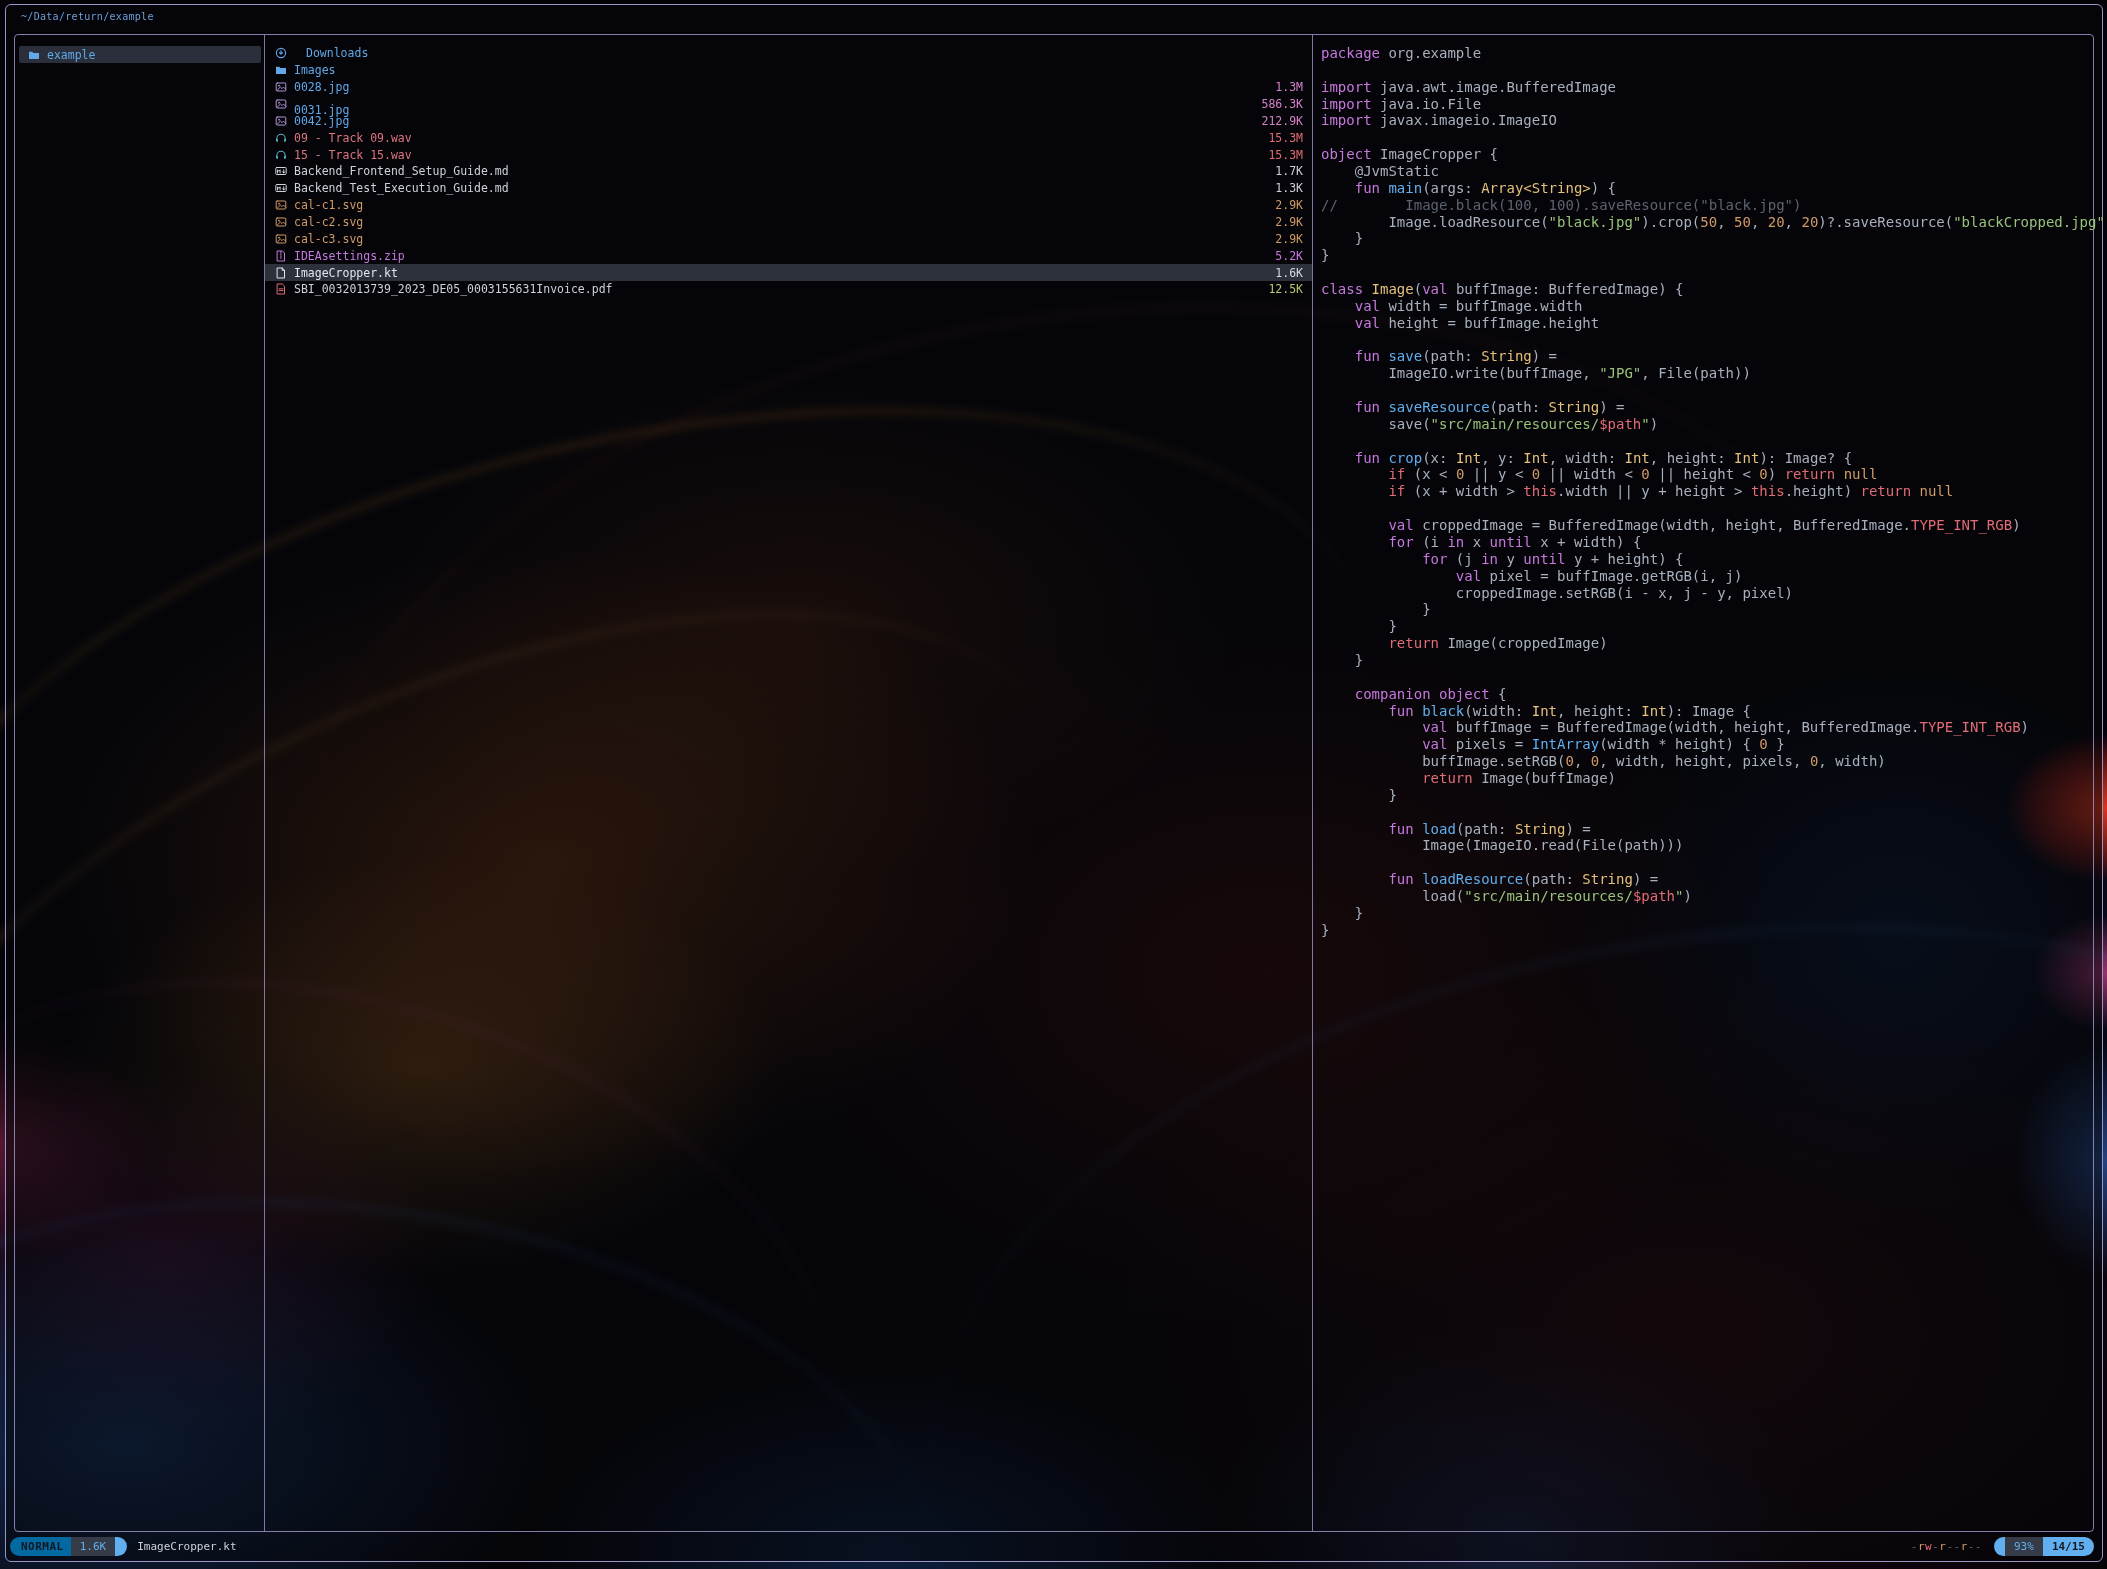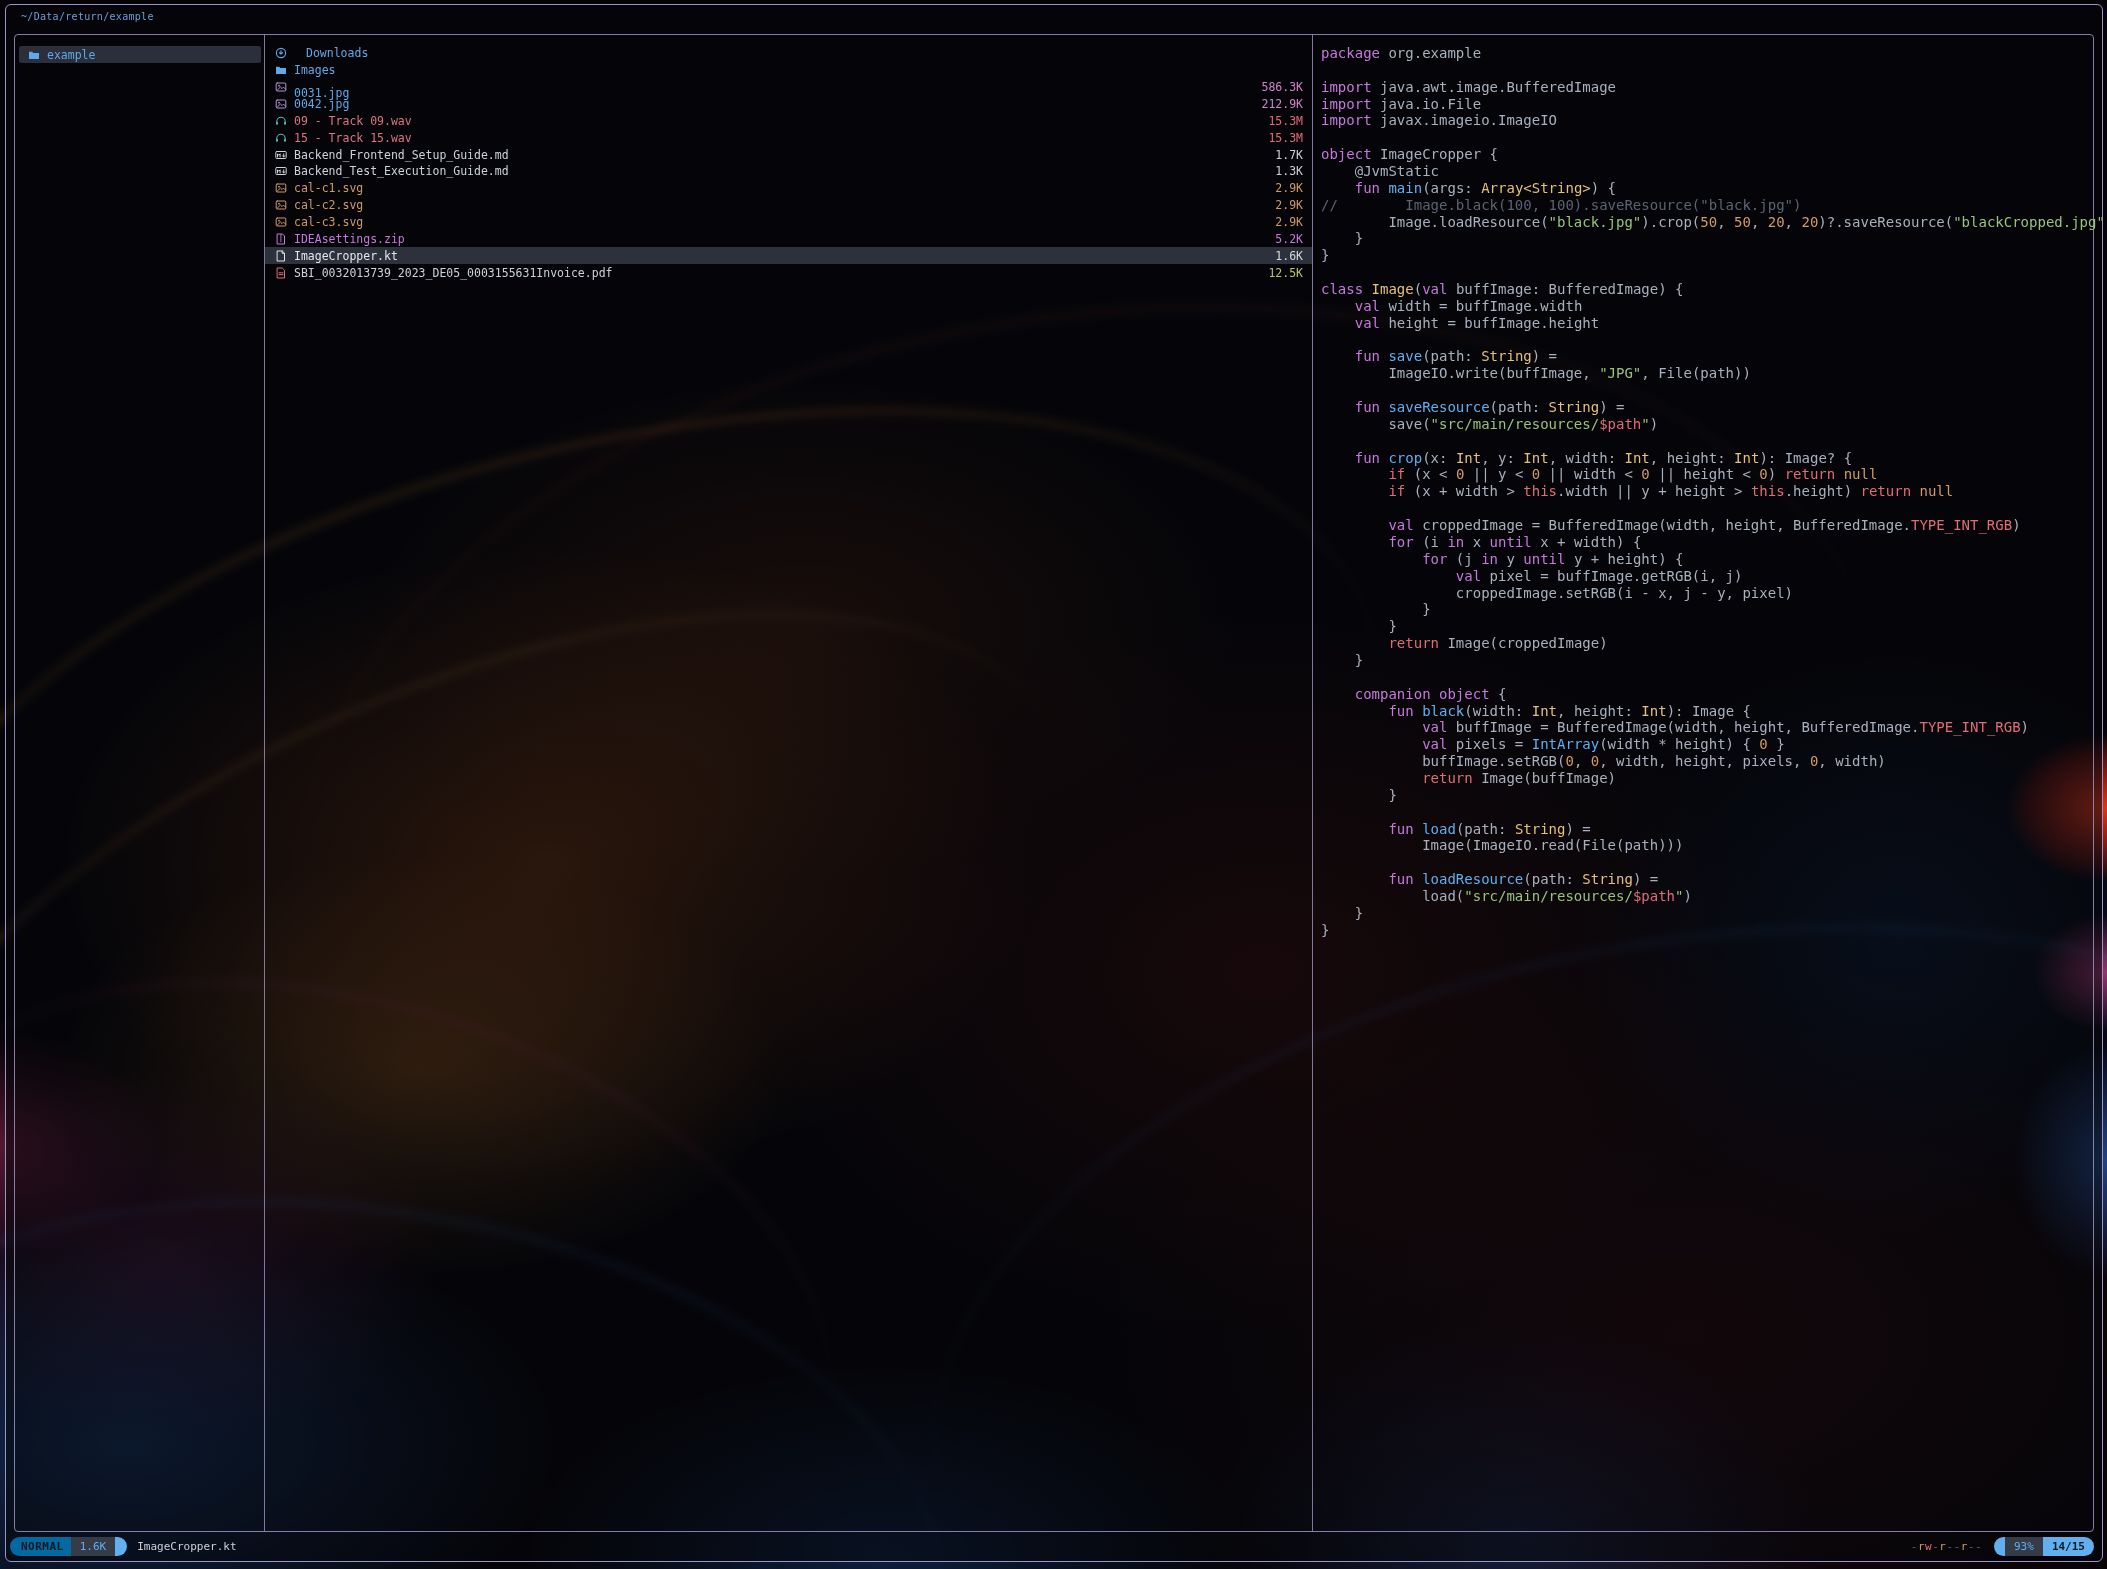--- a/index.html
+++ b/index.html
@@ -118,20 +118,25 @@
               <circle cx="6" cy="6" r="4.6"></circle>
               <path d="M6 3.5v3.4M4.4 5.6 6 7.2l1.6-1.6"></path>
             </svg></span><span class="fname" style="color: rgb(97, 168, 232); padding-left: 12px;">Downloads</span><span class="fsize" style="color: rgb(97, 168, 232);"></span></div>
         <div class="file-row"><span class="ficon" style="color: rgb(97, 168, 232);"><svg viewBox="0 0 12 12">
               <path d="M1 2.8h3.3l1 1.2H11v5.4a.7.7 0 0 1-.7.7H1.7a.7.7 0 0 1-.7-.7z" fill="currentColor"></path>
             </svg></span><span class="fname" style="color: rgb(97, 168, 232);">Images</span><span class="fsize" style="color: rgb(97, 168, 232);"></span></div>
         <div class="file-row"><span class="ficon" style="color: rgb(178, 148, 216);"><svg viewBox="0 0 12 12" fill="none" stroke="currentColor" stroke-width="1" stroke-linecap="round" stroke-linejoin="round">
               <rect x="1.2" y="2" width="9.6" height="8" rx="1"></rect>
               <circle cx="4" cy="4.7" r=".9" fill="currentColor" stroke="none"></circle>
               <path d="M2.4 9 5.4 6 7 7.6 8.5 6.1 10.6 8.2"></path>
+            </svg></span><span class="fname" style="color: rgb(97, 168, 232);">0028.jpg</span><span class="fsize" style="color: rgb(211, 131, 201);">1.3M</span></div>
+        <div class="file-row"><span class="ficon" style="color: rgb(178, 148, 216);"><svg viewBox="0 0 12 12" fill="none" stroke="currentColor" stroke-width="1" stroke-linecap="round" stroke-linejoin="round">
+              <rect x="1.2" y="2" width="9.6" height="8" rx="1"></rect>
+              <circle cx="4" cy="4.7" r=".9" fill="currentColor" stroke="none"></circle>
+              <path d="M2.4 9 5.4 6 7 7.6 8.5 6.1 10.6 8.2"></path>
             </svg></span><span class="fname" style="color: rgb(97, 168, 232); margin-top: 12px;">0031.jpg</span><span class="fsize" style="color: rgb(211, 131, 201);">586.3K</span></div>
         <div class="file-row"><span class="ficon" style="color: rgb(178, 148, 216);"><svg viewBox="0 0 12 12" fill="none" stroke="currentColor" stroke-width="1" stroke-linecap="round" stroke-linejoin="round">
               <rect x="1.2" y="2" width="9.6" height="8" rx="1"></rect>
               <circle cx="4" cy="4.7" r=".9" fill="currentColor" stroke="none"></circle>
               <path d="M2.4 9 5.4 6 7 7.6 8.5 6.1 10.6 8.2"></path>
             </svg></span><span class="fname" style="color: rgb(97, 168, 232);">0042.jpg</span><span class="fsize" style="color: rgb(211, 131, 201);">212.9K</span></div>
         <div class="file-row"><span class="ficon" style="color: rgb(86, 182, 194);"><svg viewBox="0 0 12 12">
               <path d="M1.8 8V6.5a4.2 4.2 0 0 1 8.4 0V8" fill="none" stroke="currentColor" stroke-width="1.1" stroke-linecap="round"></path>
               <rect x="1.1" y="7" width="1.9" height="2.8" rx=".7" fill="currentColor"></rect>
               <rect x="9" y="7" width="1.9" height="2.8" rx=".7" fill="currentColor"></rect>

